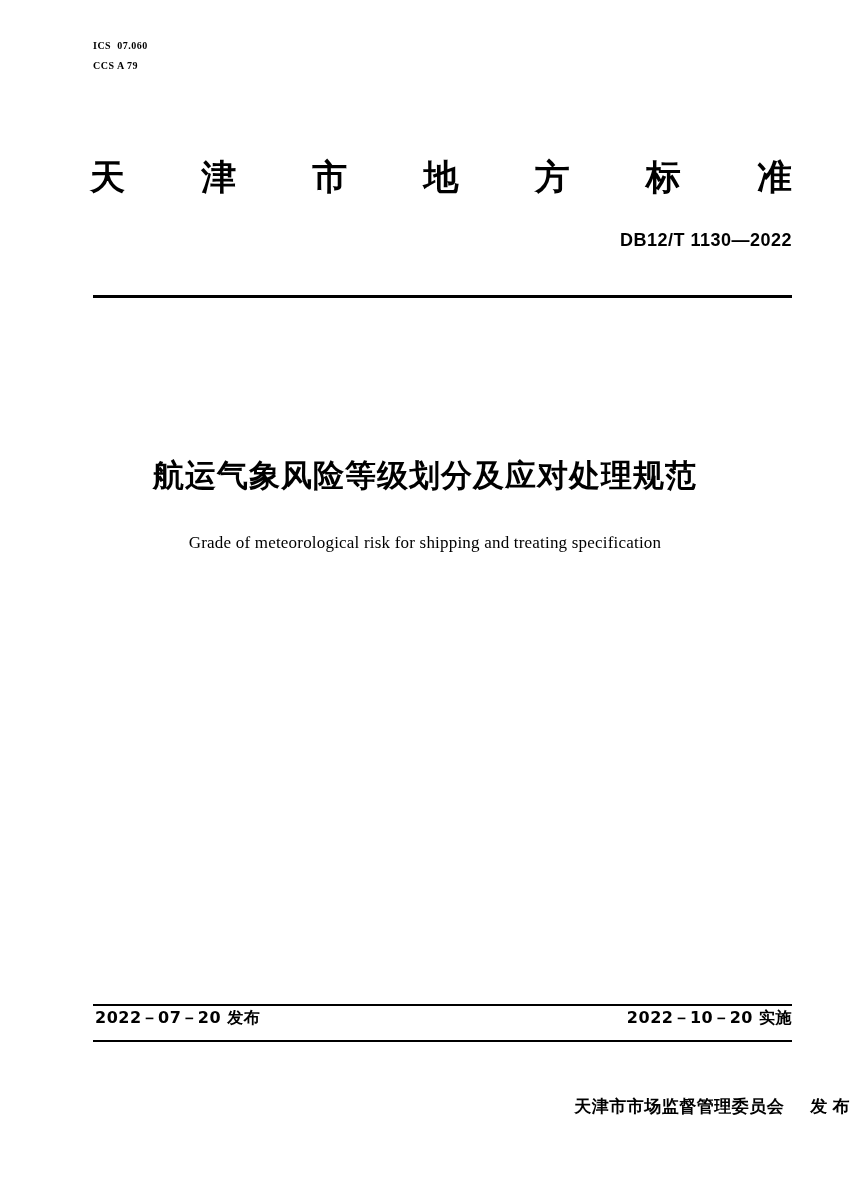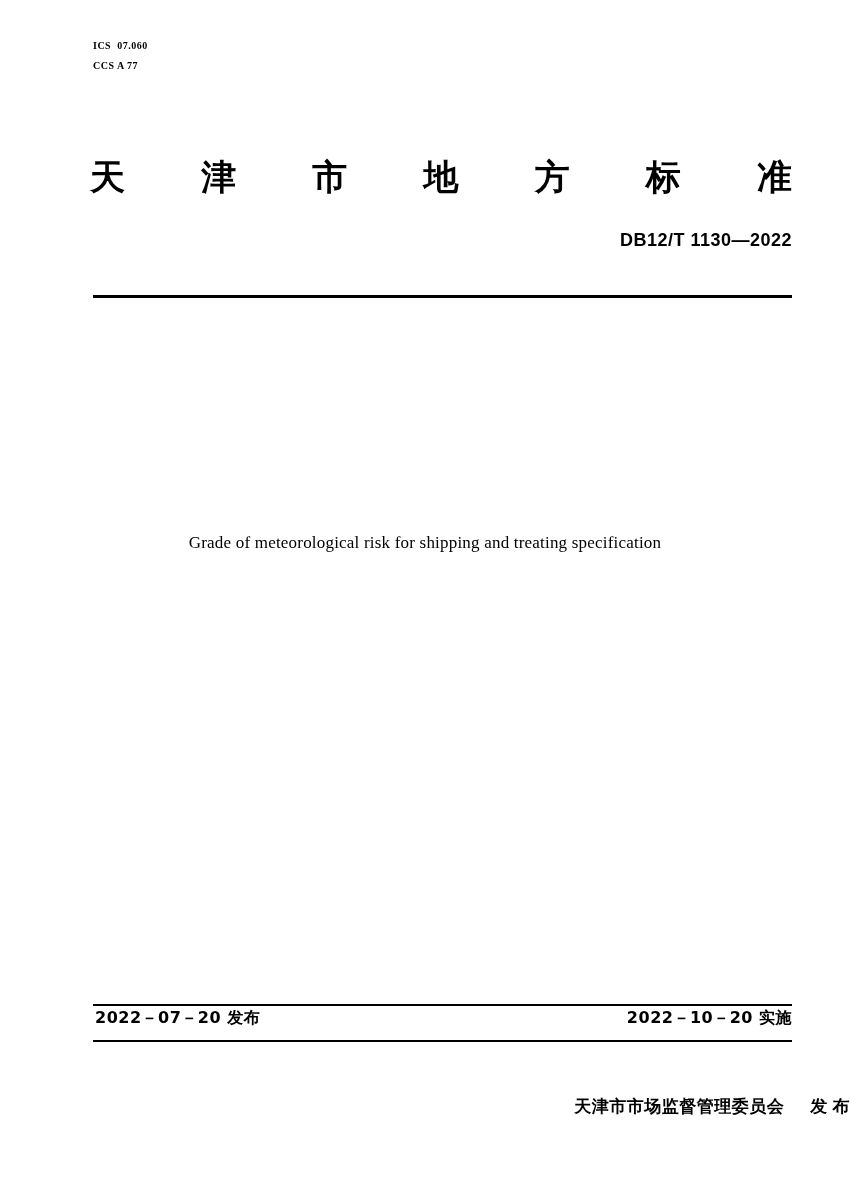--- a/index.html
+++ b/index.html
@@ -144,38 +144,39 @@
   }
   .issuer .issuer-sep { display: inline-block; width: 26px; }
 </style>
 </head>
 <body>
 
 <div class="page">
 
   <div class="ics-block">
     <div class="ics-line">ICS  07.060</div>
-    <div class="ics-line">CCS A 77</div>
+    <div class="ics-line">CCS A 79</div>
   </div>
 
 
   <div class="std-title">
     <span>天</span>
     <span>津</span>
     <span>市</span>
     <span>地</span>
     <span>方</span>
     <span>标</span>
     <span>准</span>
   </div>
 
   <div class="std-number">DB12/T 1130—2022</div>
 
   <div class="rule-thick"></div>
 
+  <div class="doc-title-cn">航运气象风险等级划分及应对处理规范</div>
   <div class="doc-title-en">Grade of meteorological risk for shipping and treating specification</div>
 
   <div class="footer-rule-top"></div>
   <div class="footer-dates">
     <span>2022－07－20 发布</span>
     <span>2022－10－20 实施</span>
   </div>
   <div class="footer-rule-bottom"></div>
 
   <div class="issuer">

